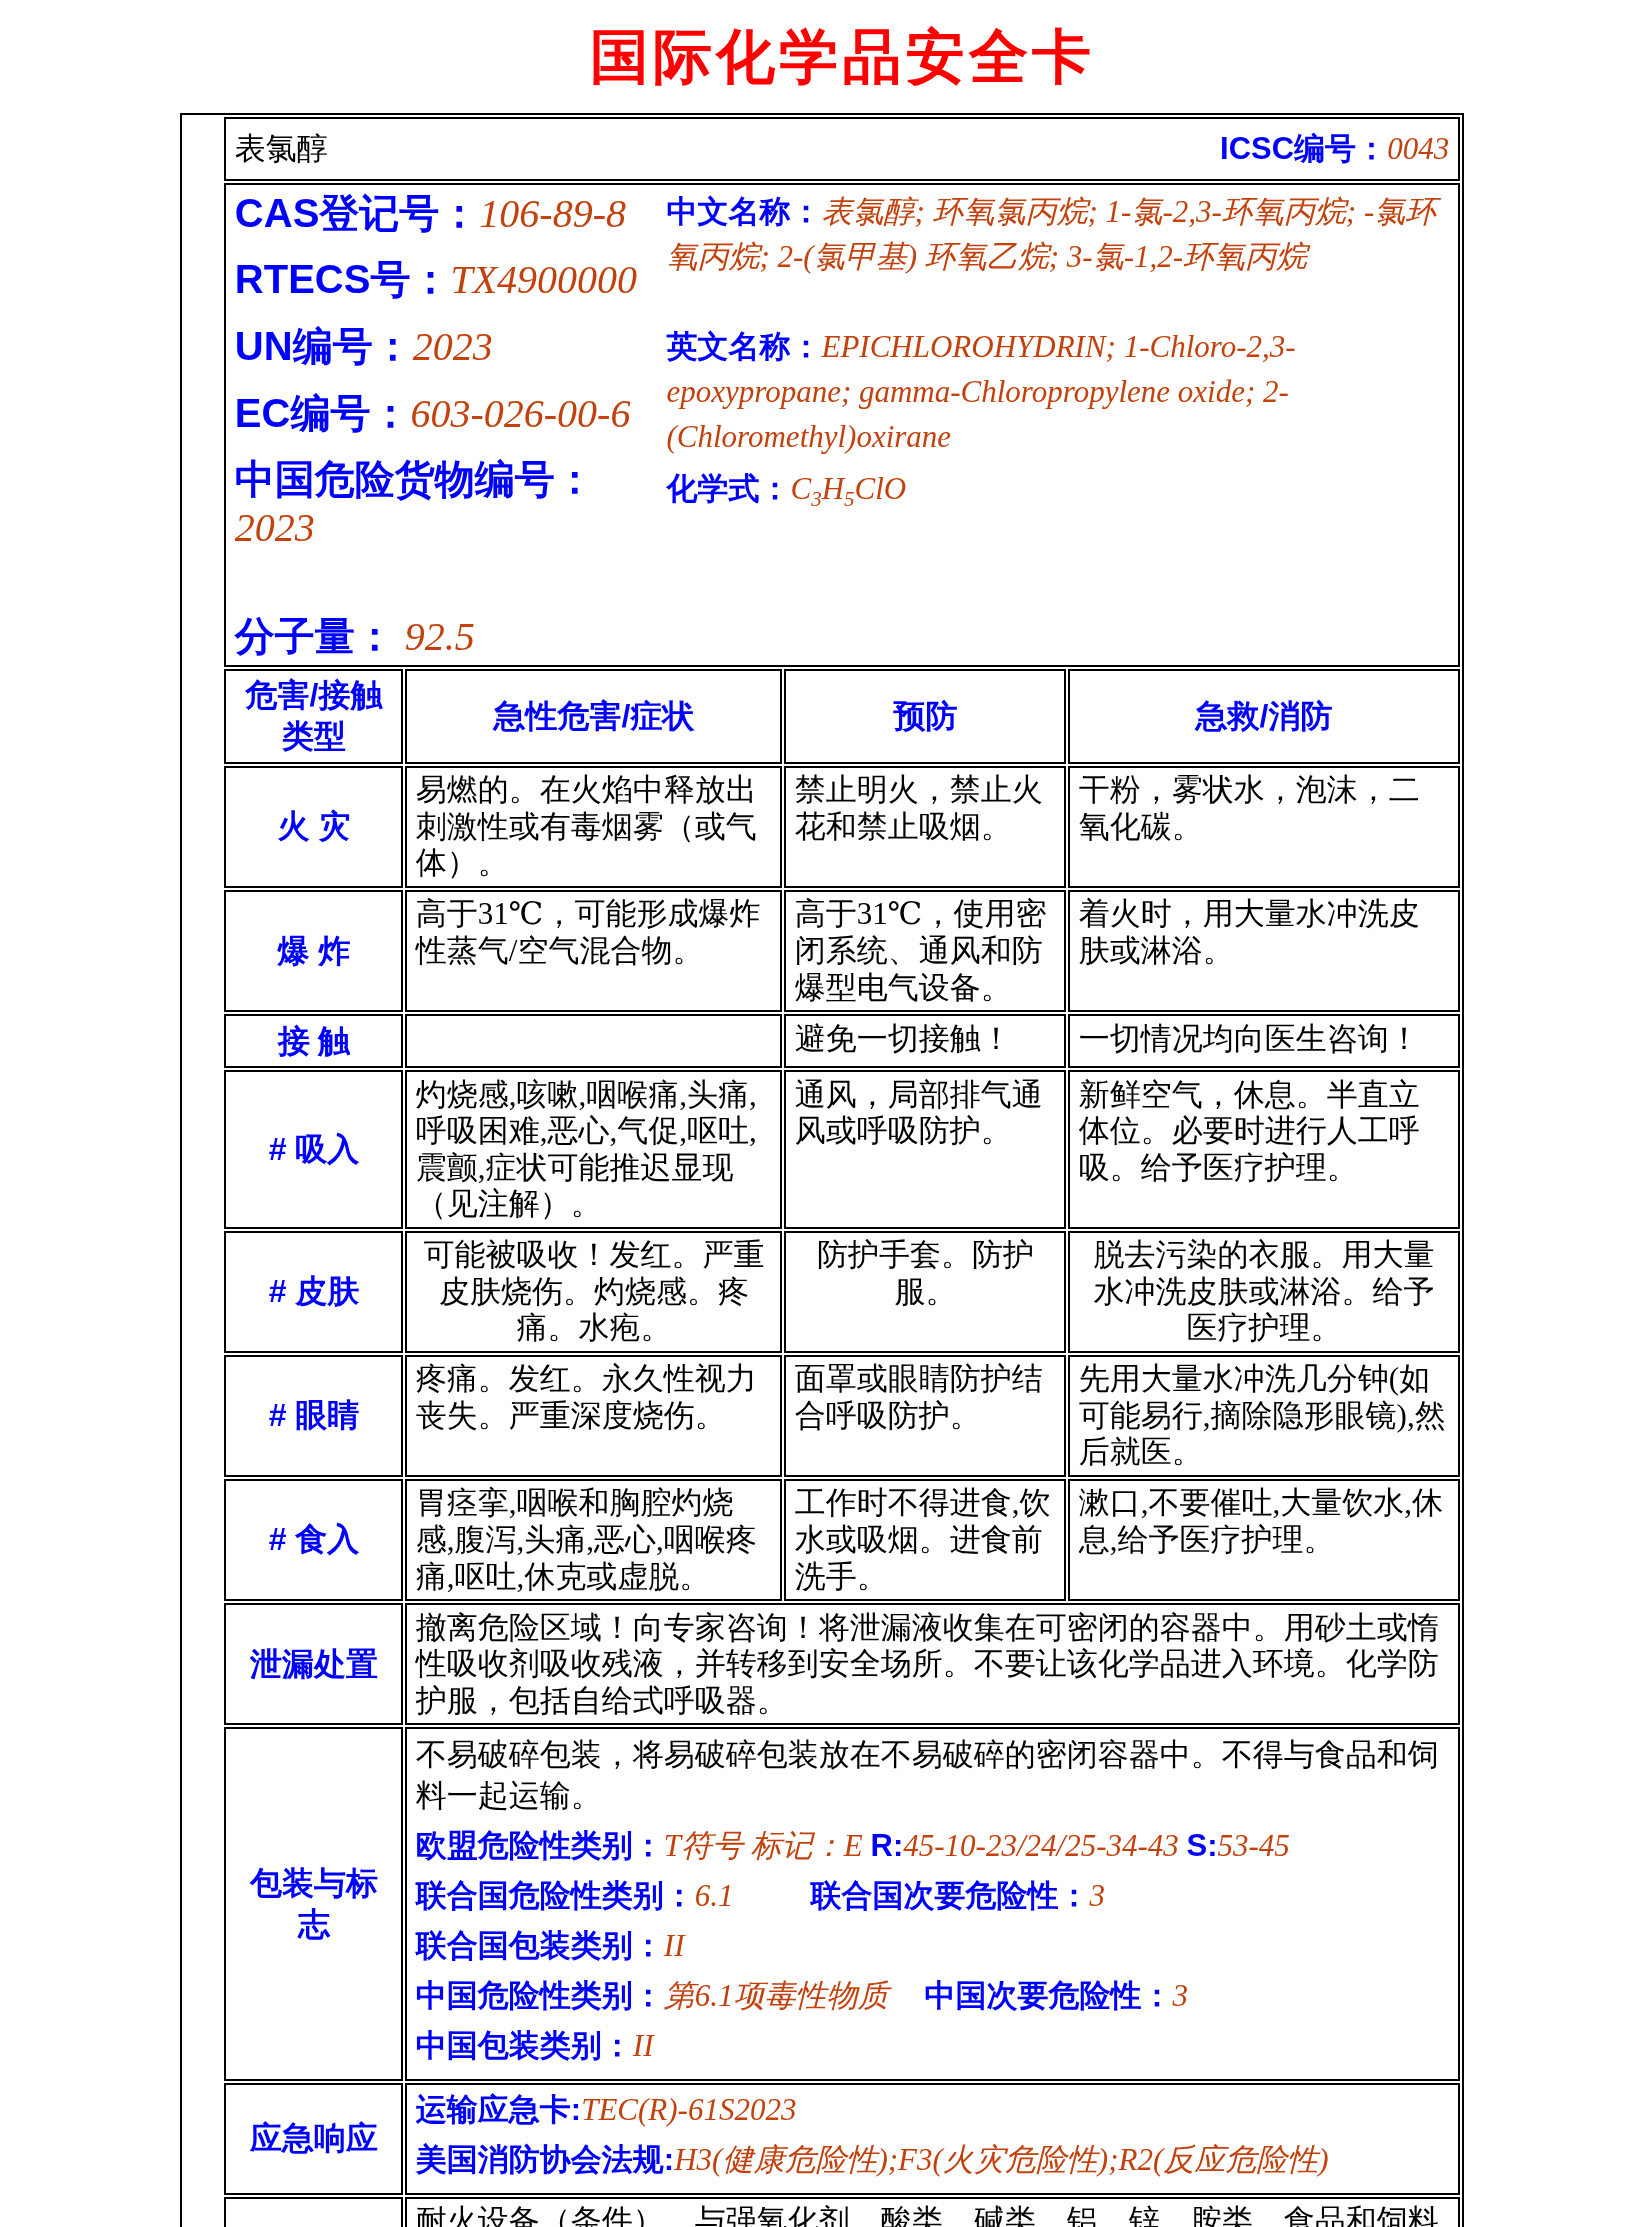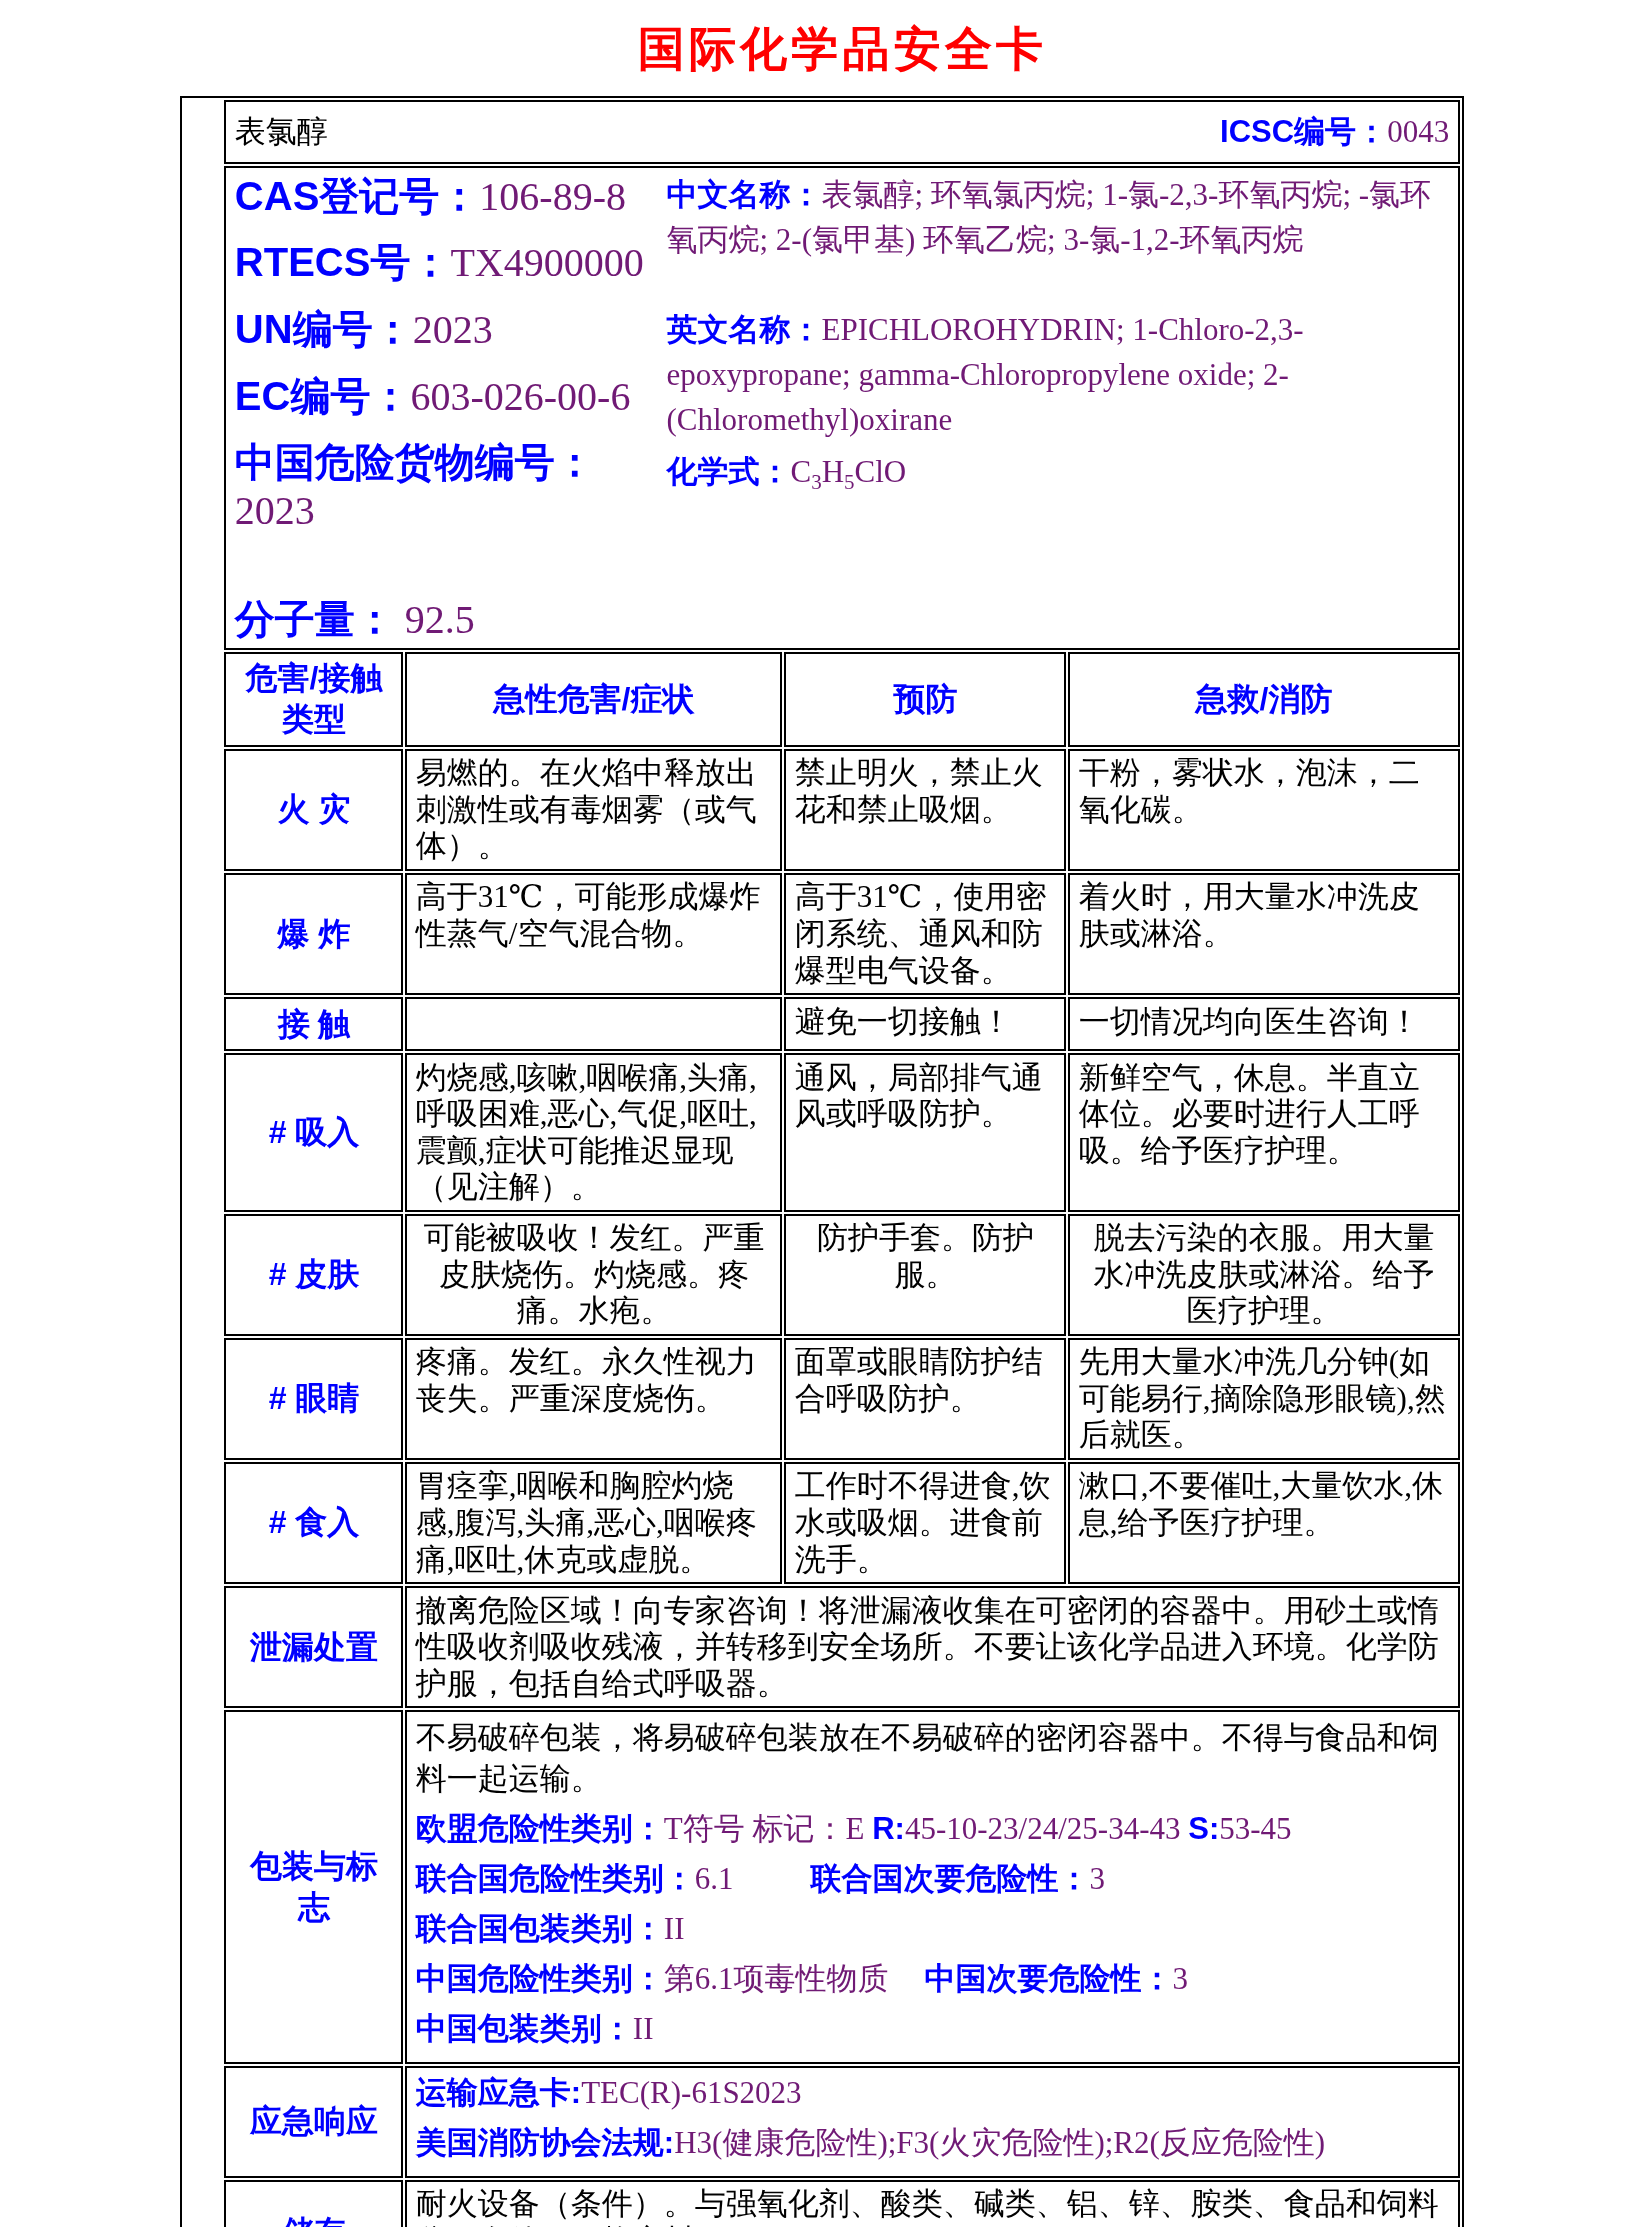--- a/index.html
+++ b/index.html
@@ -4,38 +4,38 @@
 <style>
   * { margin:0; padding:0; box-sizing:border-box; }
   html,body { background:#fff; }
   body {
     width:1644px; min-height:2227px;
     font-family:"Liberation Serif","DejaVu Serif",serif;
     color:#000; font-size:29px;
   }
   .title {
     text-align:center; color:#ff0000; font-weight:bold;
-    font-size:47px; letter-spacing:4.2px;
+    font-size:59px; letter-spacing:4.2px;
     margin:18px 0 15.4px 0;
     font-family:"Liberation Serif","DejaVu Serif",serif;
     padding-left:41px;
   }
   table.card {
     width:1062px; margin:12px auto;
     border:2.8px solid #000; border-collapse:separate; border-spacing:2.8px;
     table-layout:fixed; background:#fff;padding-left:40px;
   }
   td { border:2.1px solid #000; padding:4.2px 8.4px; vertical-align:top; line-height:1.18; word-break:break-word; }
   col.c1{width:179px;} col.c2{width:377px;} col.c3{width:282px;} col.c4{width:391px;}
 
   .lbl {
     color:#0000ff; font-weight:bold;
     font-family:"Liberation Sans","DejaVu Sans",sans-serif;
   }
-  .val { color:#701a75; }
+  .val { color:#c2410c;font-style:italic; }
 
   
   tr.r-title td{height:64px; vertical-align:middle;}
   tr.r-id    td{height:302px;}
   tr.r-hdr   td{height:95px; vertical-align:middle;}
   tr.r-fire  td{height:120px;}
   tr.r-expl  td{height:117px;}
   tr.r-cont  td{height:46px;font-family:Liberation Serif, serif;}
   tr.r-inh   td{height:148px;}
   tr.r-skin  td{height:117px;text-align:center;}

